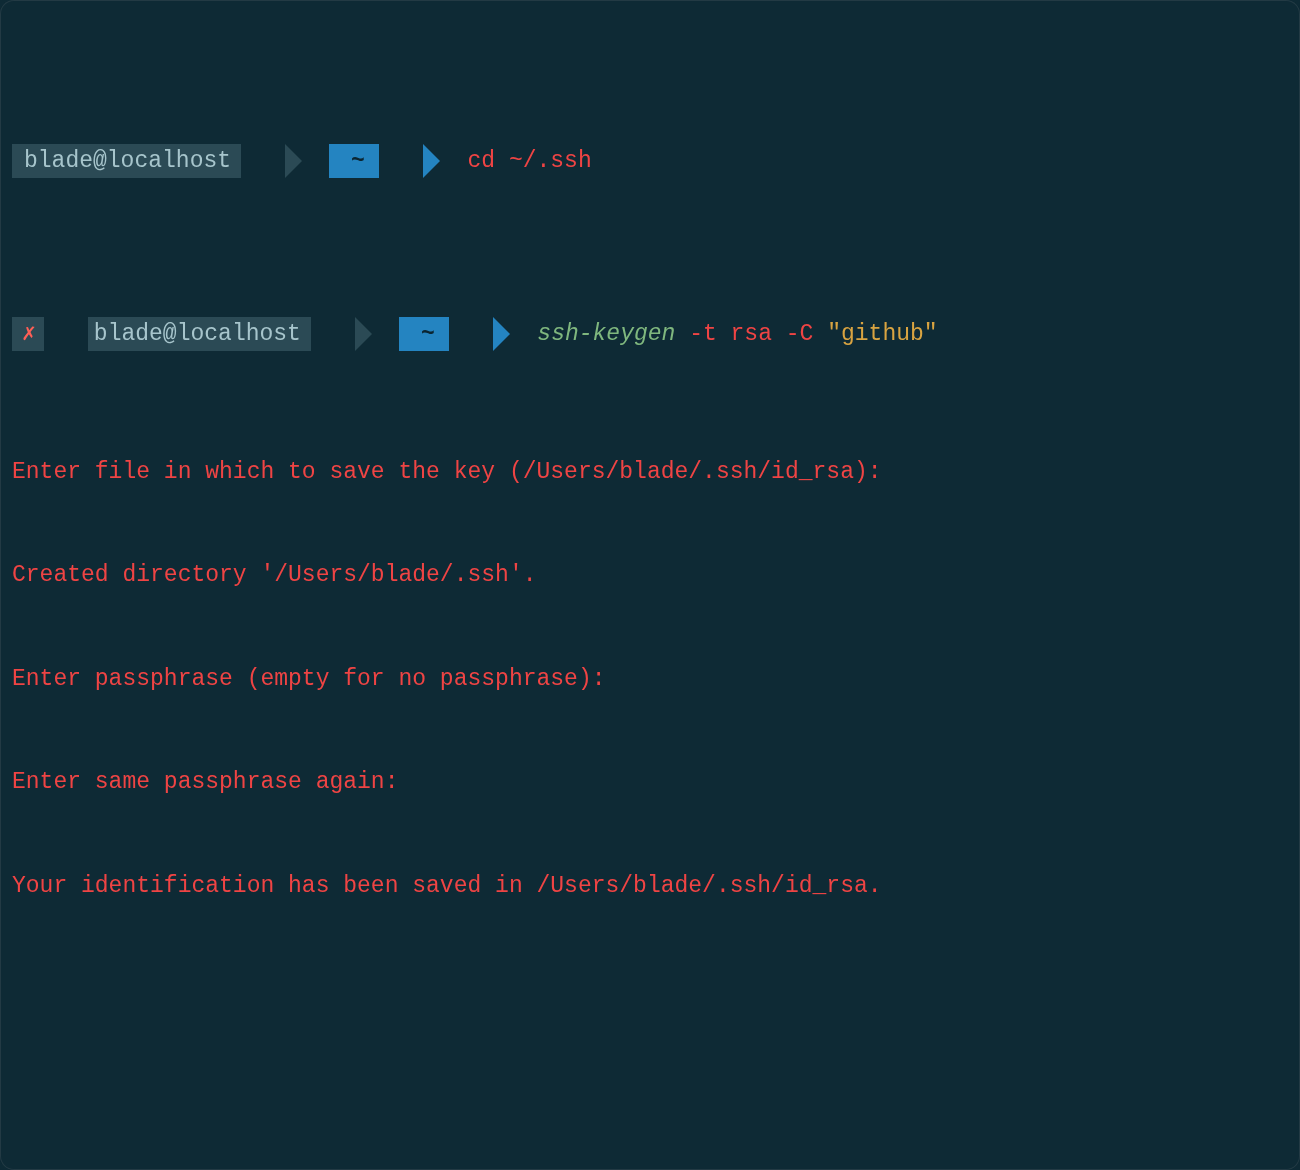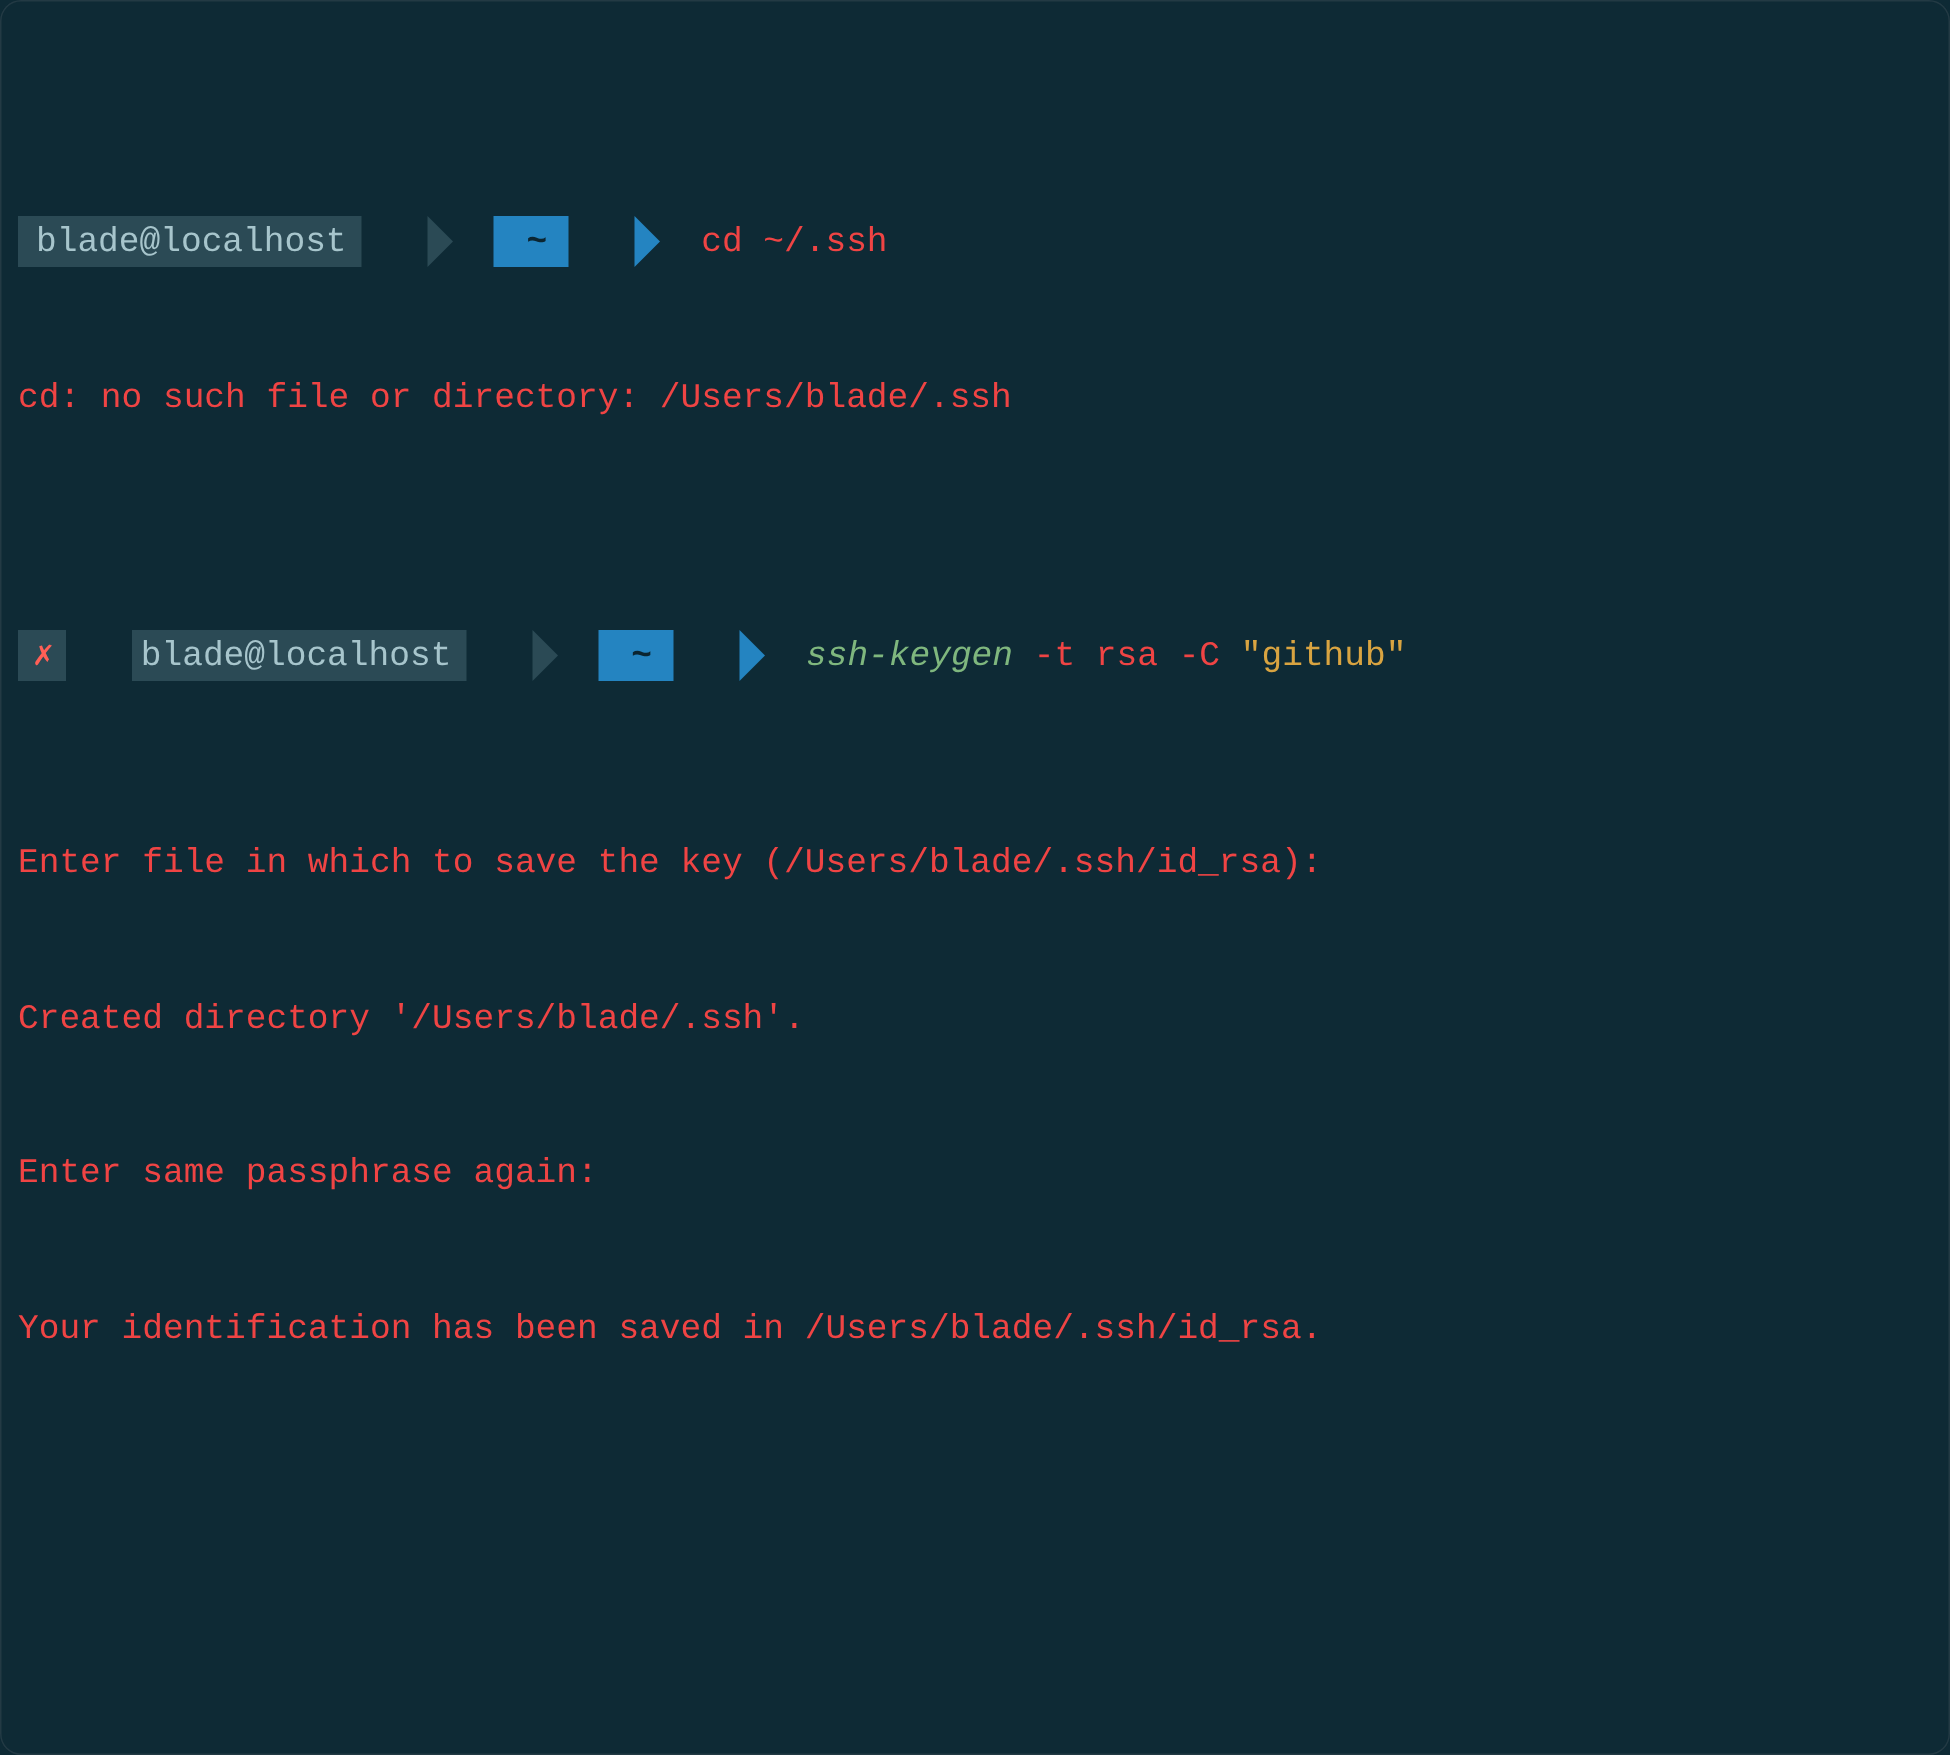--- a/index.html
+++ b/index.html
@@ -118,39 +118,39 @@
     <div class="line">
       <span class="chev">
         <span class="seg1">blade@localhost</span>
         <span class="arrow arrow1-out"></span>
         <span class="seg2">~</span>
         <span class="arrow arrow2-out"></span>
       </span>
       <span class="txt out">  </span>
       <span class="txt out">cd ~/.ssh</span>
     </div>
-    <div class="line out">cd: no such file or directory: /Users/blade/.ssh</div>
 
     
     <div class="line">
       <span class="chev">
         <span class="err-x">✗</span>
         <span class="seg1" style="padding-left:6px">blade@localhost</span>
         <span class="arrow arrow1-out"></span>
         <span class="seg2">~</span>
         <span class="arrow arrow2-out"></span>
       </span>
       <span class="txt">  </span>
       <span class="txt green">ssh-keygen</span>
       <span class="txt out"> -t rsa -C </span>
       <span class="txt yellowtxt">"github"</span>
     </div>
 
     <div class="line out">Enter file in which to save the key (/Users/blade/.ssh/id_rsa):</div>
     <div class="line out">Created directory '/Users/blade/.ssh'.</div>
+    <div class="line out">Enter passphrase (empty for no passphrase):</div>
     <div class="line out">Enter same passphrase again:</div>
     <div class="line out">Your identification has been saved in /Users/blade/.ssh/id_rsa.</div>
     
     
     
     
     
     
     
     

